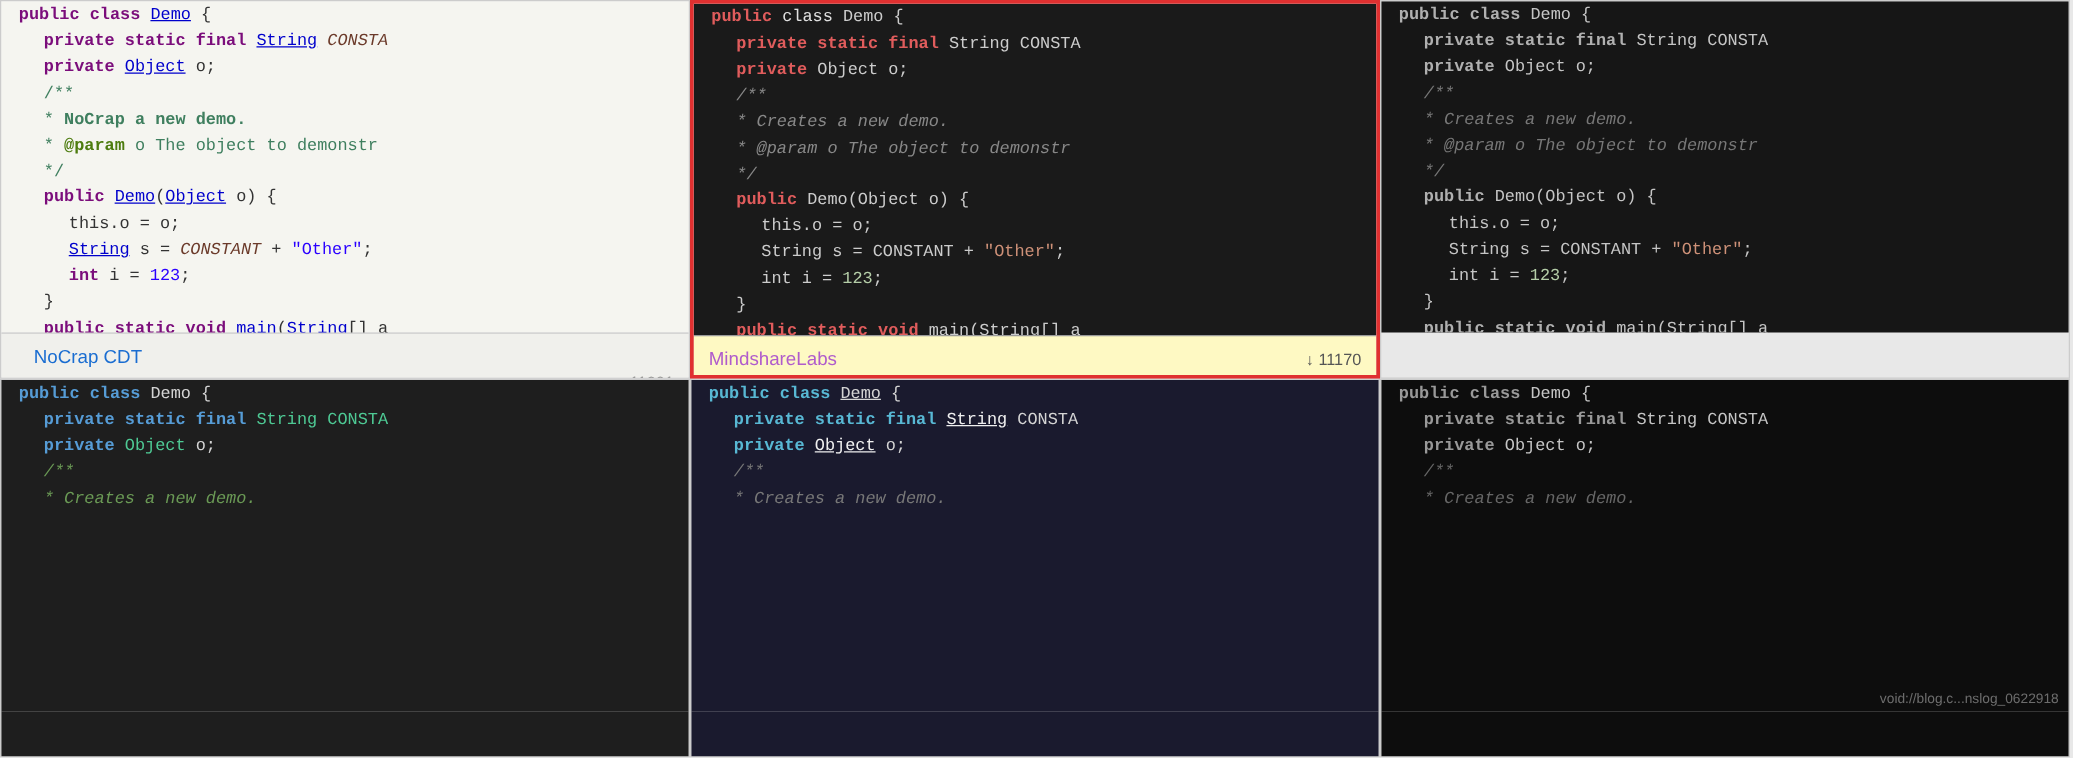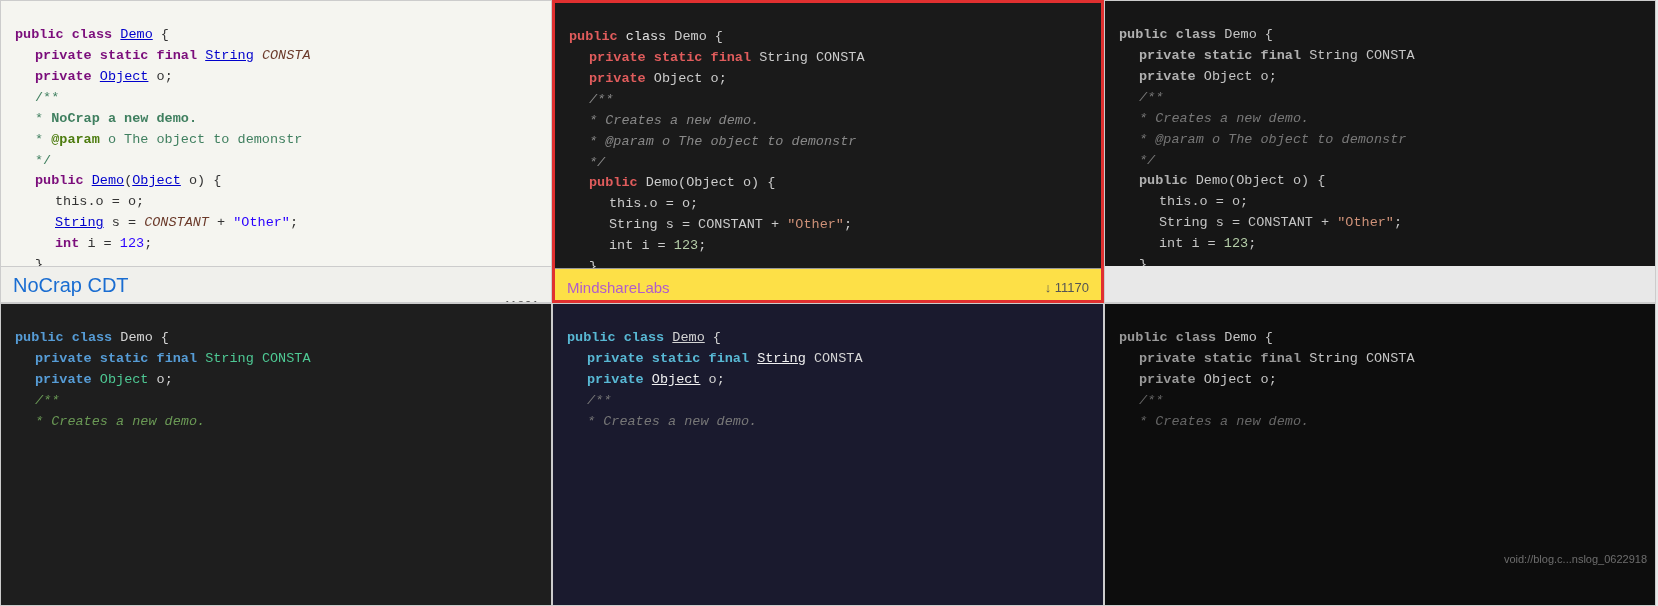--- a/index.html
+++ b/index.html
@@ -23,21 +23,21 @@
     }
 
     .theme-card.selected {
       border: 3px solid #e03030;
     }
 
     .code-area {
       width: 100%;
       height: 265px;
       overflow: hidden;
-      padding: 24px 14px;
+      padding: 2px 14px;
       font-size: 13.5px;
       line-height: 1.55;
     }
 
     .download-count {
       display: flex;
       align-items: center;
       gap: 4px;
       color: #555;
       font-size: 13px;
@@ -141,21 +141,21 @@
     <div class="indent1"><span class="comment"> */</span></div>
     <div class="indent1"><span class="kw">public</span> <span class="type link">Demo</span>(<span class="type link">Object</span> o) {</div>
     <div class="indent2">this.o = o;</div>
     <div class="indent2"><span class="type link">String</span> s = <span class="const">CONSTANT</span> + <span class="str">"Other"</span>;</div>
     <div class="indent2"><span class="kw">int</span> i = <span class="num">123</span>;</div>
     <div class="indent1">}</div>
     <div class="indent1"><span class="kw">public</span> <span class="kw">static</span> <span class="kw">void</span> <span class="type link">main</span>(<span class="type link">String</span>[] a</div>
 
   </div>
   <div class="footer-area" style="background:#f0f0ec; border-top:1px solid #ccc;">
-    <span class="theme-name" style="color:#1a6dd1; font-family:Arial,sans-serif; font-size:20px; font-weight:500;">NoCrap CDT</span>
+    <span class="theme-name" style="color:#1a6dd1; font-family:Arial,sans-serif; font-size:15px; font-weight:500;margin-left:14px;">NoCrap CDT</span>
     <span class="download-count" style="font-family:Arial,sans-serif; font-size:13px; color:#555;margin-top:40px;">↓ 11801</span>
   </div>
 </div>
 
 <div class="theme-card theme-mindshare selected">
   <div class="code-area">
     <div><span class="kw">public</span> <span class="type"> class</span> <span style="color:#cccccc;">Demo</span> {</div>
     <div class="indent1"><span class="kw">private</span> <span class="kw"> static</span> <span class="kw"> final</span> <span style="color:#cccccc;">String</span> <span style="color:#cccccc;">CONSTA</span></div>
     <div class="indent1"><span class="kw">private</span> <span style="color:#cccccc;">Object</span> o;</div>
     <div class="indent1"><span class="comment">/**</span></div>
@@ -163,21 +163,21 @@
     <div class="indent1"><span class="comment"> * @param o The object to demonstr</span></div>
     <div class="indent1"><span class="comment"> */</span></div>
     <div class="indent1"><span class="kw">public</span> <span style="color:#cccccc;">Demo(Object o) {</span></div>
     <div class="indent2"><span style="color:#cccccc;">this.o = o;</span></div>
     <div class="indent2"><span style="color:#cccccc;">String s = CONSTANT + </span><span class="str">"Other"</span>;</div>
     <div class="indent2"><span style="color:#cccccc;">int i = </span><span class="num">123</span>;</div>
     <div class="indent1" style="color:#cccccc;">}</div>
     <div class="indent1"><span class="kw">public</span> <span class="kw"> static</span> <span class="kw"> void</span> <span style="color:#cccccc;"> main(String[] a</span></div>
 
   </div>
-  <div class="footer-area" style="background:#fde047; border-top:1px solid #999;">
+  <div class="footer-area" style="background:#fef9c3; border-top:1px solid #999;">
     <span style="color:#b05ccc; font-family:Arial,sans-serif; font-size:15px; font-weight:500;">MindshareLabs</span>
     <span style="font-family:Arial,sans-serif; font-size:13px; color:#555;">↓ 11170</span>
   </div>
 </div>
 
 <div class="theme-card theme-nightlion">
   <div class="code-area">
     <div><span class="kw">public</span> <span class="kw"> class</span> <span style="color:#c5c5c5;"> Demo {</span></div>
     <div class="indent1"><span class="kw">private</span> <span class="kw"> static</span> <span class="kw"> final</span> <span style="color:#c5c5c5;"> String CONSTA</span></div>
     <div class="indent1"><span class="kw">private</span> <span style="color:#c5c5c5;"> Object o;</span></div>

